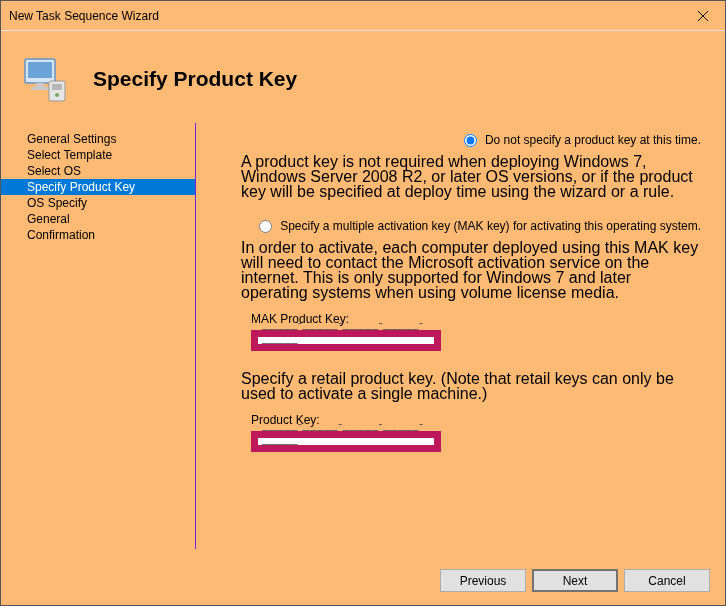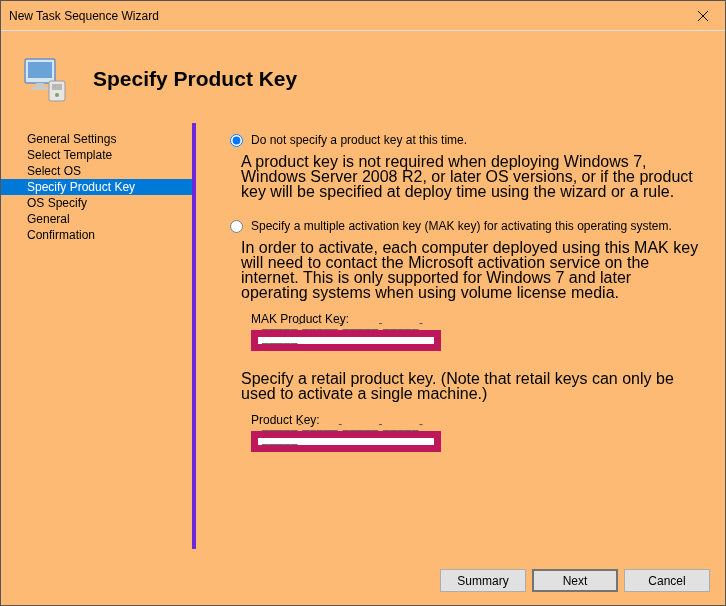--- a/index.html
+++ b/index.html
@@ -5,26 +5,26 @@
   * { box-sizing: border-box; }
   html, body { margin: 0; padding: 0; font-family: "Segoe UI", Tahoma, Arial, sans-serif; font-size: 12px; color: #000; background: #fff; }
   .window { width: 726px; height: 606px; border: 1px solid #555; position: relative; background: #fdba74; }
   .titlebar { height: 30px; display: flex; align-items: center; justify-content: space-between; padding: 0 0 0 8px; border-bottom: 1px solid #e0e0e0; }
   .titlebar .title { font-size: 12px; }
   .close-btn { width: 45px; height: 30px; display: flex; align-items: center; justify-content: center; cursor: pointer; }
   .header { display: flex; align-items: center; padding: 18px 10px 14px 14px; }
   .header .icon-box { width: 60px; height: 60px; display: flex; align-items: center; justify-content: center; }
   .header h1 { font-size: 21px; font-weight: bold; margin: 0 0 0 18px; }
   .content { display: flex; }
-  .sidebar { width: 195px; border-right: 4px solid #6d28d9; padding: 8px 0; min-height: 426px; }
+  .sidebar { width: 195px; border-right: 1px solid #6d28d9; padding: 8px 0; min-height: 426px; }
   .sidebar-item { padding: 1px 0 1px 26px; font-size: 12px; line-height: 14px; cursor: default; }
   .sidebar-item.active { background: #0078d7; color: #fff; }
   .main { flex: 1; padding: 10px 24px 10px 34px; }
   .opt { margin-bottom: 20px; }
-  .opt-row { display: flex; align-items: flex-start; }
+  .opt-row { display: flex; align-items: flex-start; justify-content: flex-end; }
   .radio { width: 13px; height: 13px; margin: 1px 8px 0 0; flex: 0 0 auto; }
   .opt-label { font-size: 12px; line-height: 15px; }
   .opt-desc { font-size: 16px; line-height: 15px; margin: 6px 0 0 11px; }
   .field-label { font-size: 12px; margin: 12px 0 4px 21px; }
   .key-input { width: 190px; height: 21px; border: 7px solid #be185d; margin: 0 0 0 21px; padding: 0 4px; font-size: 12px; display: flex; align-items: flex-end; letter-spacing: 0.5px; background: #fff; color: #555; }
   .opt.disabled .key-input { background: #fff; color: #555; }
   .footer { position: absolute; bottom: 13px; right: 15px; display: flex; gap: 6px; }
   .btn { width: 86px; height: 23px; border: 1px solid #adadad; background: #e1e1e1; font-size: 12px; font-family: inherit; cursor: pointer; }
   .btn.primary { border: 2px solid #737373; background: #e1e1e1; height: 23px; width: 86px; }
 </style>
@@ -91,17 +91,17 @@
       <div class="opt disabled">
         <div class="opt-desc">Specify a retail product key.  (Note that retail keys can only be used to activate a single machine.)</div>
         <div class="field-label">Product Key:</div>
         <div class="key-input">_____-_____-_____-_____-_____</div>
       </div>
 
     </div>
   </div>
 
   <div class="footer">
-    <button class="btn">Summary</button>
+    <button class="btn">Previous</button>
     <button class="btn primary">Next</button>
     <button class="btn">Cancel</button>
   </div>
 </div>
 
 </body></html>

